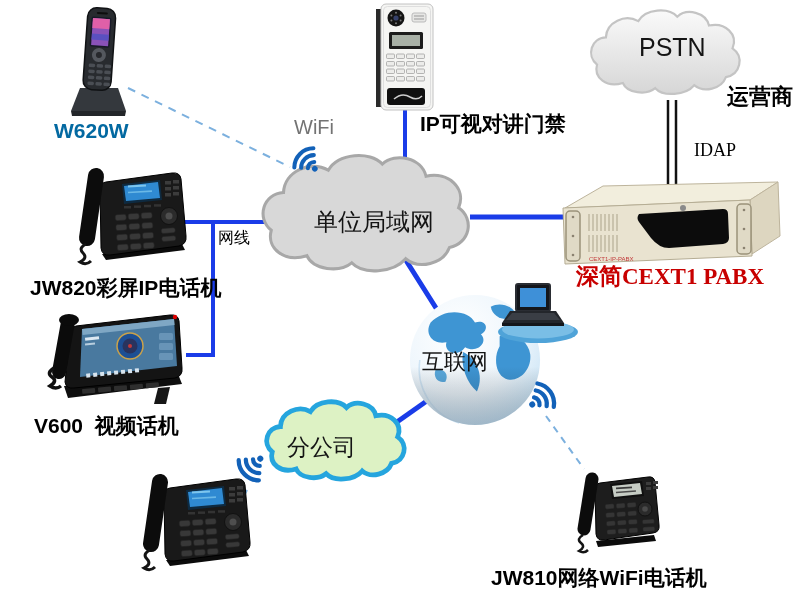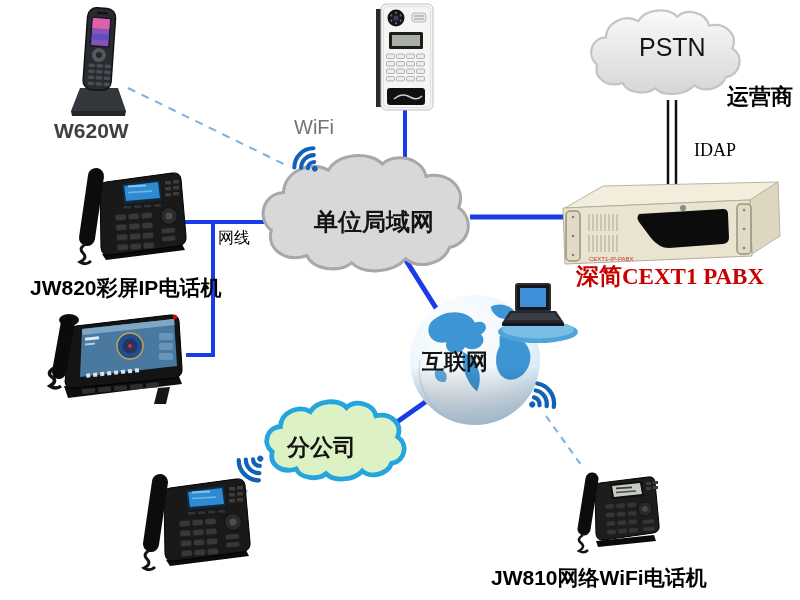--- a/index.html
+++ b/index.html
@@ -1,22 +1,22 @@
 <!DOCTYPE html>
 <html><head>
 <meta charset="utf-8">
 <style>
   html,body{margin:0;padding:0;background:#fff;}
   #stage{position:relative;width:800px;height:600px;background:#ffffff;overflow:hidden;
          font-family:"Liberation Sans",sans-serif;}
   .abs{position:absolute;}
   .lbl{position:absolute;font-weight:bold;color:#000000;white-space:pre;line-height:1.1;}
-  .lbl-red{color:#404040;}
+  .lbl-red{color:#0369a1;}
   .lbl-normal{font-weight:normal;}
-  .cloud-text{position:absolute;font-weight:bold;color:#141414;white-space:pre;}
+  .cloud-text{position:absolute;font-weight:normal;color:#141414;white-space:pre;}
   svg{display:block;overflow:visible;}
 </style>
 </head>
 <body>
 
 <div id="stage">
 
   <svg class="abs" style="left:0;top:0;z-index:1" width="800" height="600" viewBox="0 0 800 600">
 
     <line x1="128" y1="88" x2="290" y2="167" stroke="#7cb0de" stroke-width="2" stroke-dasharray="8 7"></line>
@@ -391,21 +391,23 @@
         <rect x="76" y="65.5" width="12" height="4.5" rx="1.5"></rect>
     </g>
     <line x1="26" y1="16" x2="18" y2="66" stroke="#0c0c0c" stroke-width="13" stroke-linecap="round"></line>
     <path d="M17,72 q-7,4 -2,8 q5,4 -2,8 q5,3 9,-1" stroke="#141414" stroke-width="2.5" fill="none"></path>
   </svg>
 
   <div class="lbl lbl-red" style="left:54px;top:119px;font-size:21px;z-index:4">W620W</div>
 
   <div class="lbl" style="left:30px;top:276px;font-size:21px;z-index:4">JW820彩屏IP电话机</div>
 
-
+  <div class="lbl" style="left:34px;top:414px;font-size:21px;z-index:4">V600  视频话机</div>
+
+  <div class="lbl" style="left:420px;top:112px;font-size:21px;z-index:4">IP可视对讲门禁</div>
 
   <div class="lbl lbl-normal" style="left:294px;top:116px;font-size:20px;color:#737373;z-index:4">WiFi</div>
 
   <div class="lbl lbl-normal" style="left:218px;top:229px;font-size:16px;z-index:4">网线</div>
 
   <div class="lbl" style="left:727px;top:85px;font-size:22px;z-index:4">运营商</div>
 
   <div class="lbl lbl-normal" style="left:694px;top:141px;font-size:18px;font-family:'Liberation Serif',serif;z-index:4">IDAP</div>
 
   <div class="lbl" style="left:576px;top:264px;font-size:23px;color:#c80000;font-family:Liberation Serif, serif;z-index:4">深简CEXT1 PABX</div>

